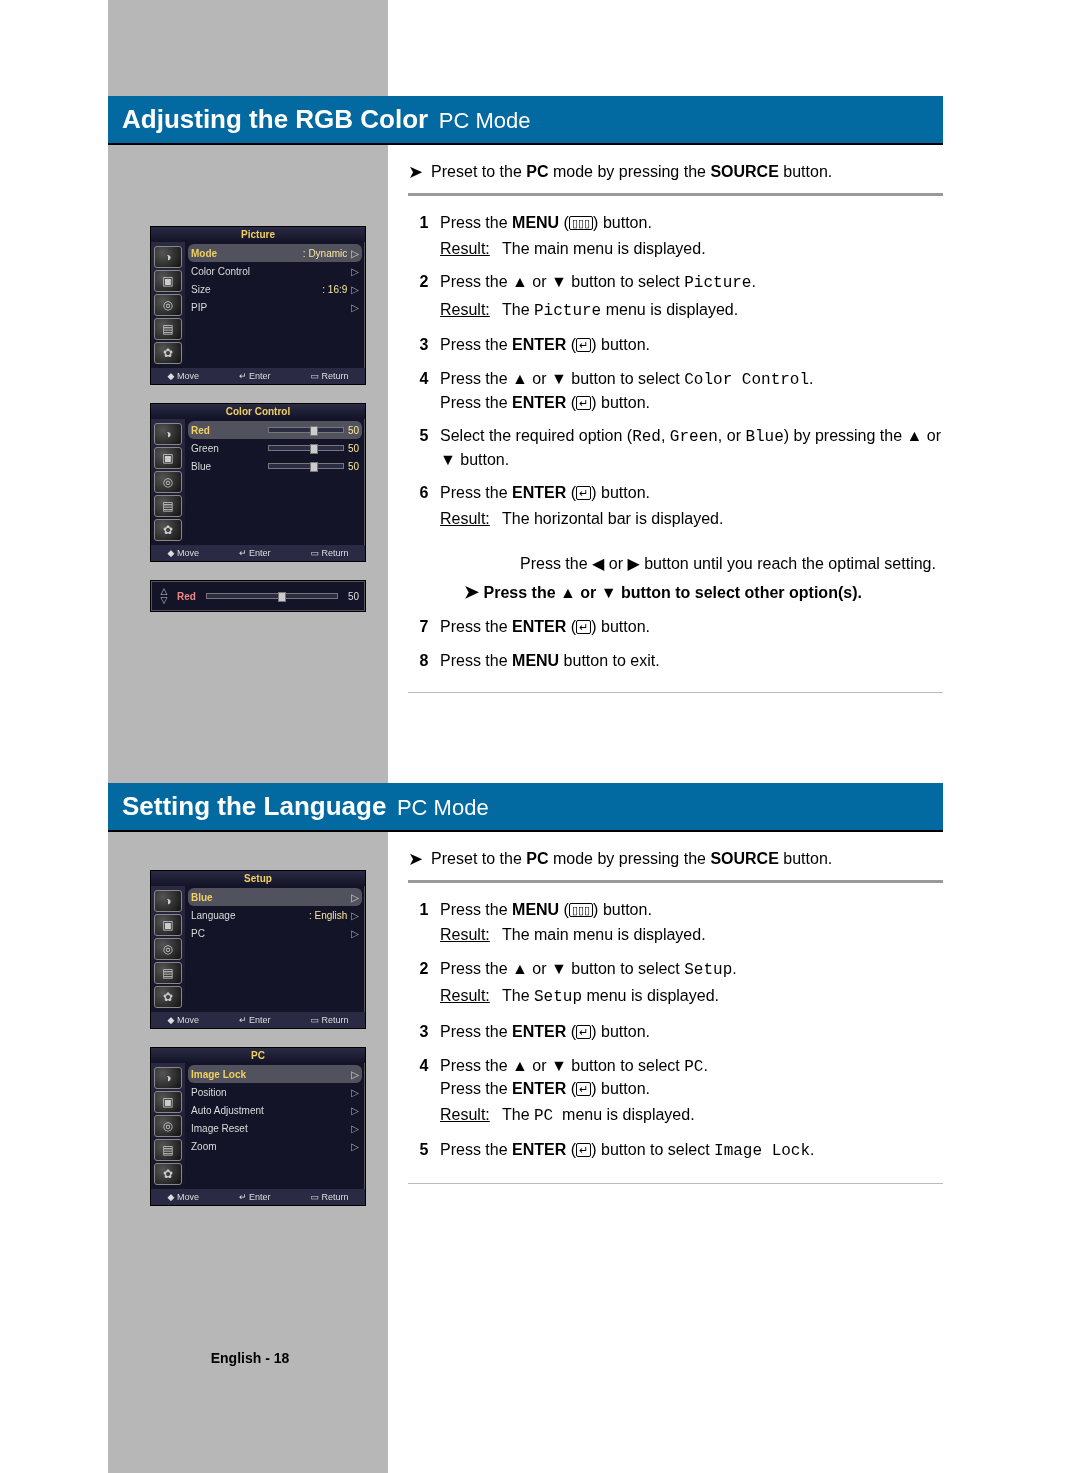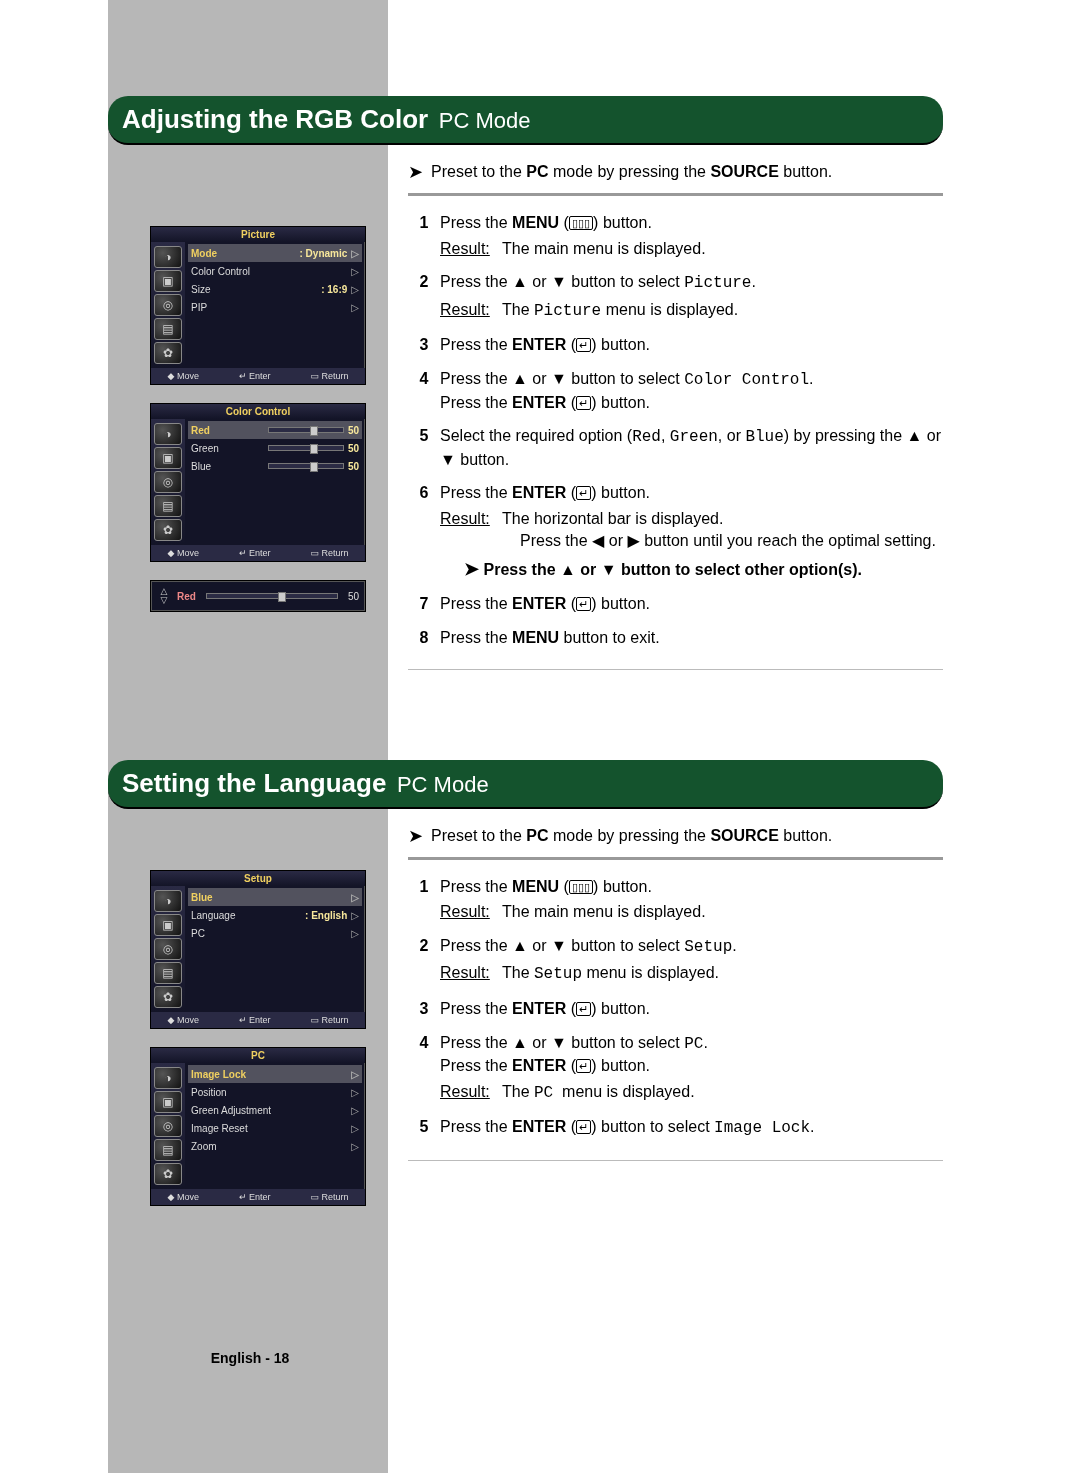--- a/index.html
+++ b/index.html
@@ -19,26 +19,25 @@
     height: 1473px;
     background: #b7b7b7;
   }
   .content {
     position: absolute;
     left: 108px;
     top: 96px;
     width: 835px;
   }
   .section-header {
-    background: #14532d;
+    background: #0369a1;
     color: #fff;
     padding: 8px 14px;
     border-bottom: 2px solid #000;
     margin-bottom: 16px;
-    border-radius: 20px;
   }
   .section-header .bold { font-weight: 700; font-size: 26px; }
   .section-header .sub { font-weight: 400; font-size: 22px; }
   .preset-line {
     margin-left: 300px;
     margin-bottom: 10px;
     font-size: 16px;
     display: flex;
     align-items: center;
     gap: 8px;
@@ -66,21 +65,21 @@
   .icon-box {
     display: inline-block;
     border: 1px solid #000;
     border-radius: 2px;
     padding: 0 2px;
     font-size: 11px;
     line-height: 12px;
     vertical-align: 1px;
   }
   .result-block { margin-top: 4px; margin-left: 0; }
-  .result-indent { padding-left: 80px; display: block; }
+  .result-indent { padding-left: 80px; display: block; margin-top: 23px; }
   .note-indent { padding-left: 24px; display: block; margin-top:6px;font-weight:bold;}
   .continued {
     margin-left: 300px;
     margin-top: 60px;
     text-align: right;
     width: 535px;
     font-size: 16px;
   }
 
   
@@ -124,23 +123,23 @@
     display:flex;align-items:center;justify-content:center;color:#ccc;font-size:12px;
   }
   .osd-rows { flex: 1; padding: 2px 0 4px 0; }
   .osd-row {
     display: flex;
     justify-content: space-between;
     align-items: center;
     padding: 2px 6px;
     height: 18px;
   }
-  .osd-row.sel { background: #52525e; color: #f0d060; font-weight: 700; border-radius: 0; margin: 0 3px; padding: 2px 3px;}
+  .osd-row.sel { background: #52525e; color: #f0d060; font-weight: 700; border-radius: 6px; margin: 0 3px; padding: 2px 3px;}
   .osd-row .rlabel { flex: 1; }
-  .osd-row .rval { font-weight: 700; color: #f7e79b; }
+  .osd-row .rval { font-weight: 400; color: #f7e79b; }
   .osd-row .rarrow { color: #aaa; margin-left: 4px; }
   .osd-footer {
     background: #2a2a44;
     color: #ddd;
     font-size: 9px;
     display: flex;
     justify-content: space-around;
     padding: 3px 2px;
     gap: 11px;
   }
@@ -332,21 +331,21 @@
       <div class="osd-rows">
         <div class="osd-row sel">
             <span class="rlabel">Image Lock</span>
             <span class="rarrow">▷</span>
           </div>
         <div class="osd-row">
             <span class="rlabel">Position</span>
             <span class="rarrow">▷</span>
           </div>
         <div class="osd-row">
-            <span class="rlabel">Green Adjustment</span>
+            <span class="rlabel">Auto Adjustment</span>
             <span class="rarrow">▷</span>
           </div>
         <div class="osd-row">
             <span class="rlabel">Image Reset</span>
             <span class="rarrow">▷</span>
           </div>
         <div class="osd-row">
             <span class="rlabel">Zoom</span>
             <span class="rarrow">▷</span>
           </div>

